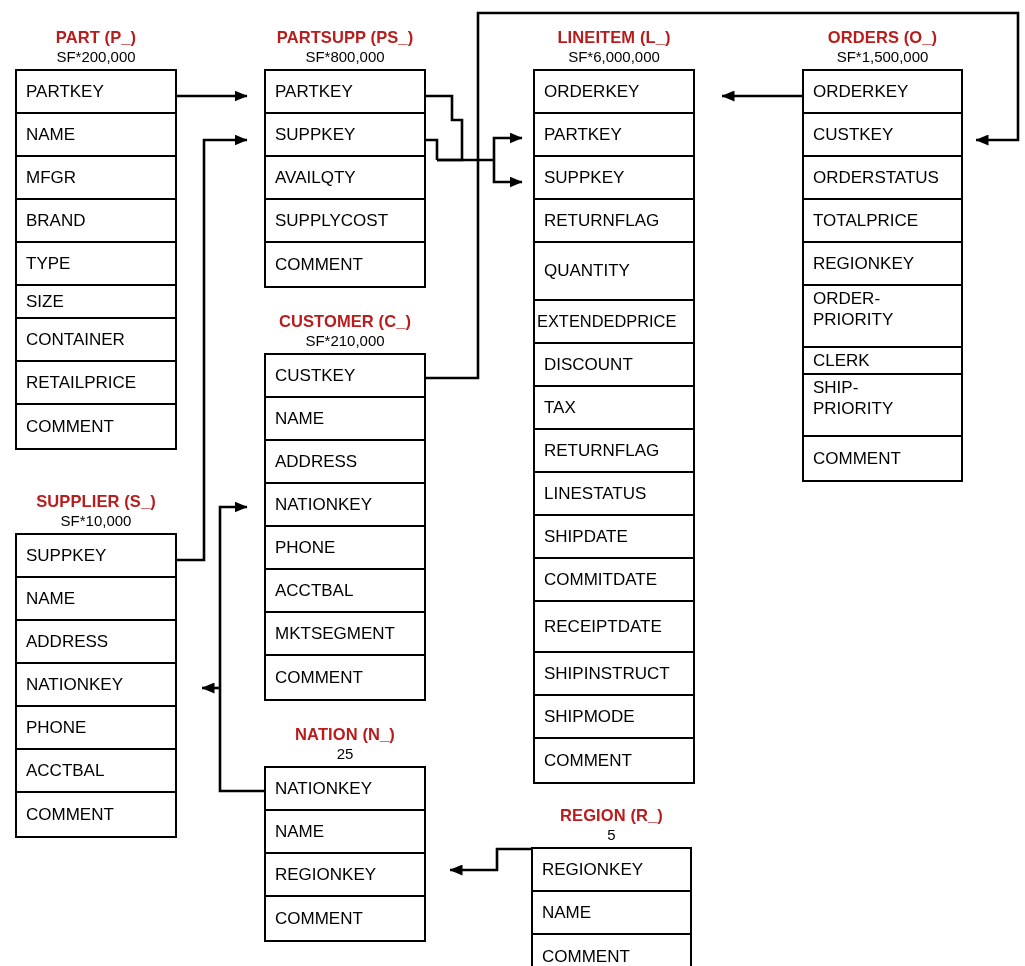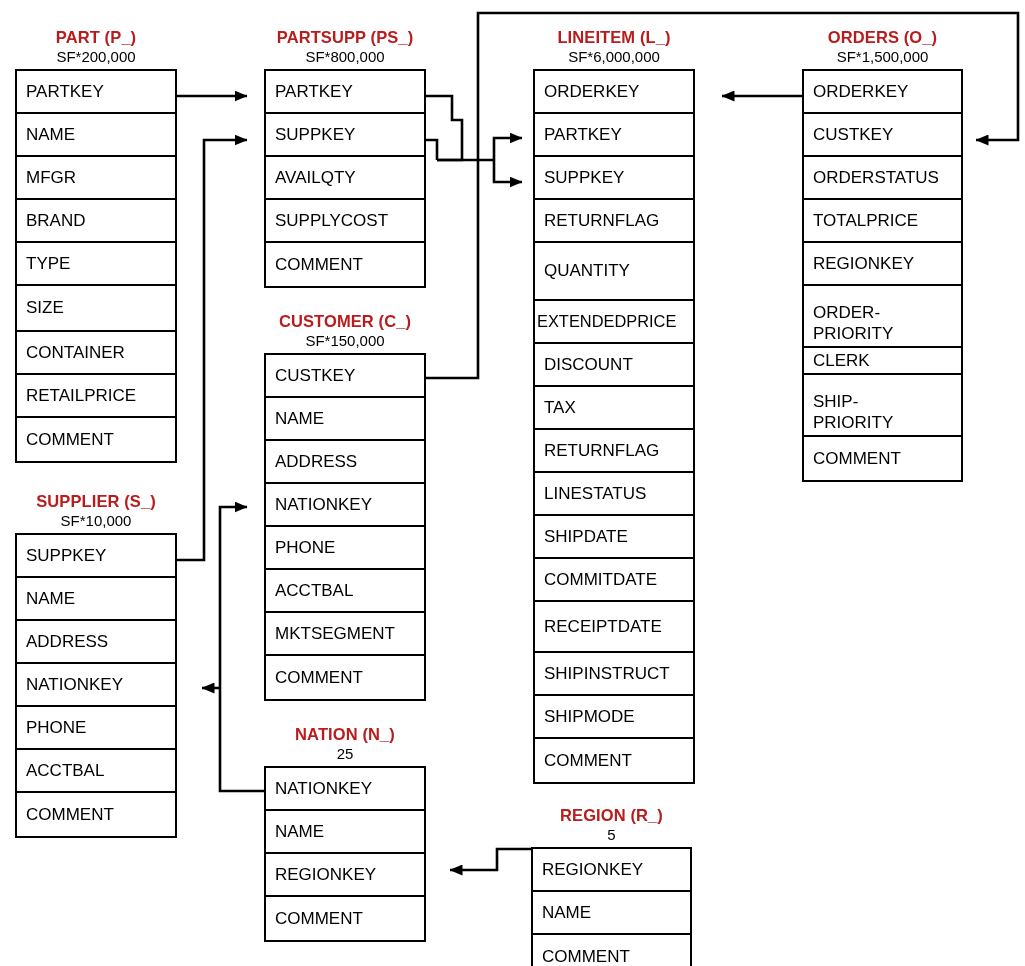--- a/index.html
+++ b/index.html
@@ -58,21 +58,21 @@
     padding-left:9px;
     font-size:17px;
     color:#000;
     background:#fff;
     overflow:visible;
     white-space:nowrap;
   }
   .tbl-row:last-child{border-bottom:none;}
   .tbl-row.two-line{
     display:block;
-    padding-top:17px;
+    padding-top:3px;
     line-height:20.5px;
   }
   .tbl-row .lbl{display:block;}
 </style>
 </head>
 <body>
 
 <div id="canvas">
 
   <svg id="wires" viewBox="0 0 1025 966" xmlns="http://www.w3.org/2000/svg">
@@ -119,21 +119,21 @@
         </div>
       <div class="tbl-row" style="height:43px">
           <span class="lbl">MFGR</span>
         </div>
       <div class="tbl-row" style="height:43px">
           <span class="lbl">BRAND</span>
         </div>
       <div class="tbl-row" style="height:43px">
           <span class="lbl">TYPE</span>
         </div>
-      <div class="tbl-row" style="height:46px">
+      <div class="tbl-row" style="height:33px">
           <span class="lbl">SIZE</span>
         </div>
       <div class="tbl-row" style="height:43px">
           <span class="lbl">CONTAINER</span>
         </div>
       <div class="tbl-row" style="height:43px">
           <span class="lbl">RETAILPRICE</span>
         </div>
       <div class="tbl-row" style="height:43px">
           <span class="lbl">COMMENT</span>
@@ -186,21 +186,21 @@
           <span class="lbl">SUPPLYCOST</span>
         </div>
       <div class="tbl-row" style="height:43px">
           <span class="lbl">COMMENT</span>
         </div>
     </div>
   </div>
 
   <div class="table-group" style="left:264px; top:312px; width:162px;">
     <div class="tbl-title">CUSTOMER (C_)</div>
-    <div class="tbl-card">SF*150,000</div>
+    <div class="tbl-card">SF*210,000</div>
     <div class="tbl-box">
       <div class="tbl-row" style="height:43px">
           <span class="lbl">CUSTKEY</span>
         </div>
       <div class="tbl-row" style="height:43px">
           <span class="lbl">NAME</span>
         </div>
       <div class="tbl-row" style="height:43px">
           <span class="lbl">ADDRESS</span>
         </div>

